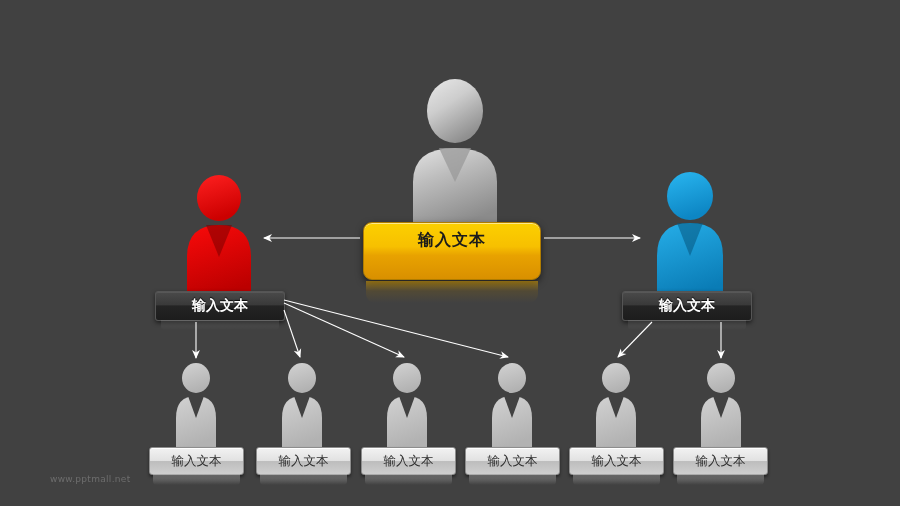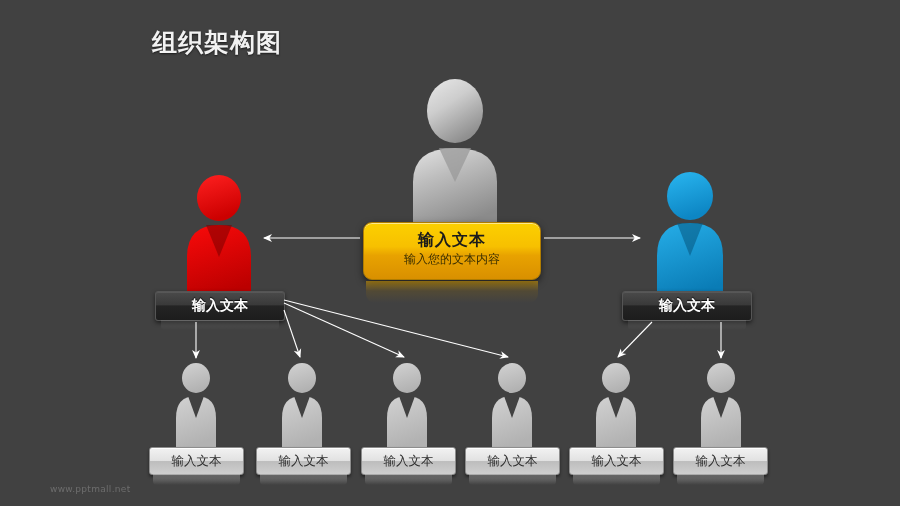--- a/index.html
+++ b/index.html
@@ -40,21 +40,20 @@
 
   
   #watermark {
     position: absolute;
     left: 50px;
     top: 474px;
     font-size: 9px;
     color: #6d6d6d;
     letter-spacing: .3px;
     white-space: nowrap;
-    margin-top: 10px;
   }
 
   
   .person {
     position: absolute;
   }
   .person svg { display: block; }
 
   
   .dark-label {
@@ -158,21 +157,20 @@
     width: 900px;
     height: 506px;
     pointer-events: none;
   }
 </style>
 </head>
 <body>
 
 <div id="slide">
 
-  <div id="title">组织架构图</div>
 
 
   <div class="person" style="left:399px; top:78px;">
     <svg width="112" height="152" viewBox="0 0 112 152">
       <defs>
         <linearGradient id="g1head" x1="0" y1="0" x2="0.55" y2="1">
           <stop offset="0%" stop-color="#e9e9e9"></stop>
           <stop offset="45%" stop-color="#cdcdcd"></stop>
           <stop offset="100%" stop-color="#8f8f8f"></stop>
         </linearGradient>
@@ -221,21 +219,20 @@
       </defs>
       <ellipse cx="40" cy="24" rx="23" ry="24" fill="url(#gBluH)"></ellipse>
       <path d="M7 128 L7 84 Q7 51 40 51 Q73 51 73 84 L73 128 Z" fill="url(#gBluB)"></path>
       <path d="M27 51 L40 84 L53 51 Z" fill="#05567d" opacity=".55"></path>
     </svg>
   </div>
   <div class="dark-label" style="left:622px; top:291px; width:128px;">输入文本</div>
 
   <div id="callout">
     <div id="callout-title">输入文本</div>
-    <div id="callout-sub">输入您的文本内容</div>
   </div>
   <div id="callout-reflection"></div>
 
   <div class="person" style="left:172px; top:363px;">
     <svg width="48" height="85" viewBox="0 0 48 85">
       <defs>
         <linearGradient id="gSm" x1="0" y1="0" x2="0.3" y2="1">
           <stop offset="0%" stop-color="#d2d2d2"></stop>
           <stop offset="100%" stop-color="#b2b2b2"></stop>
         </linearGradient>

